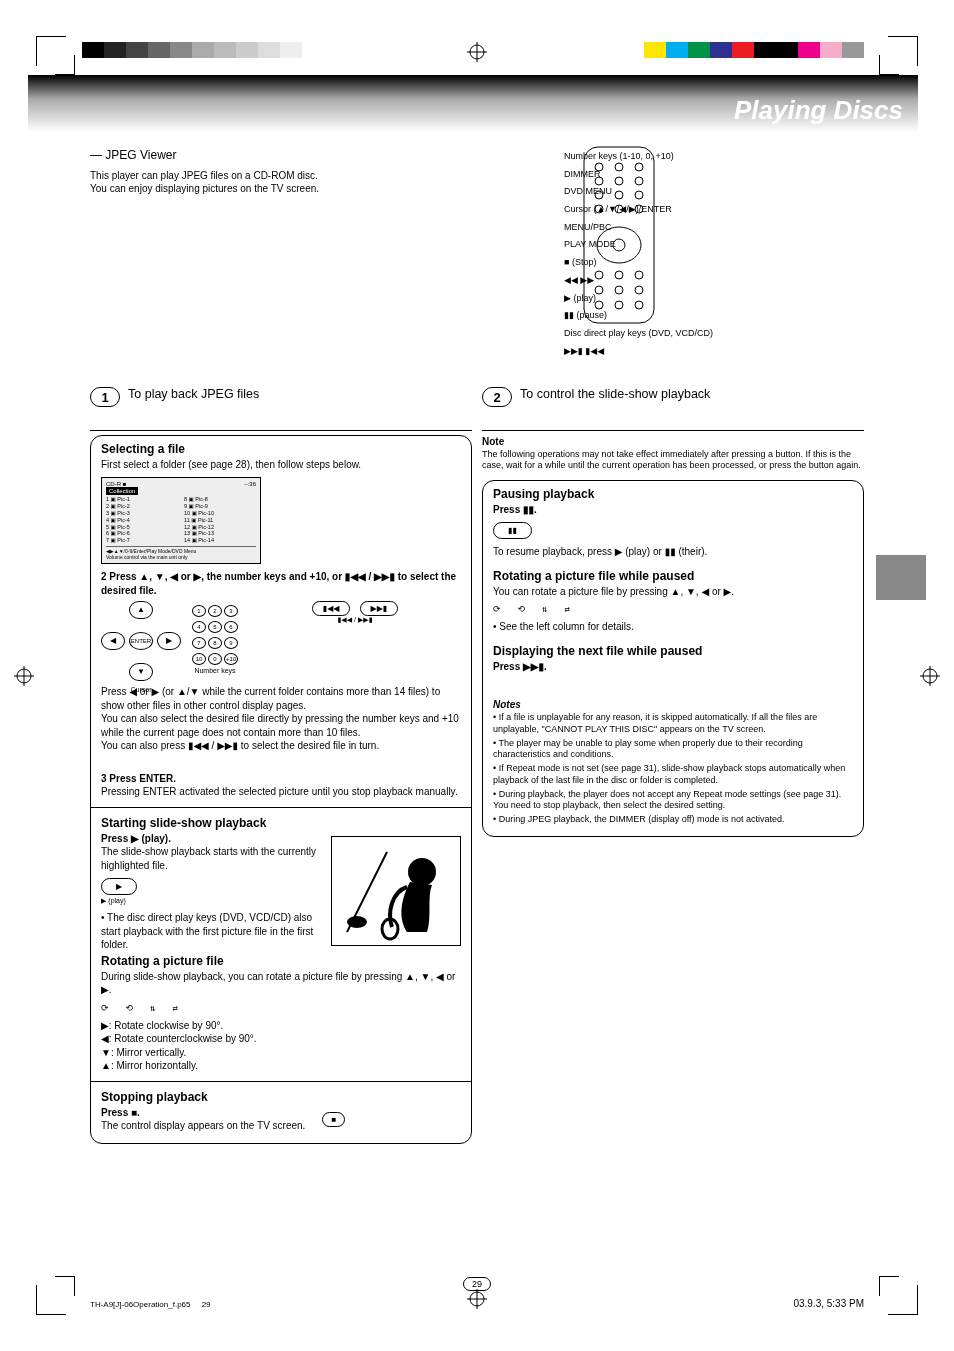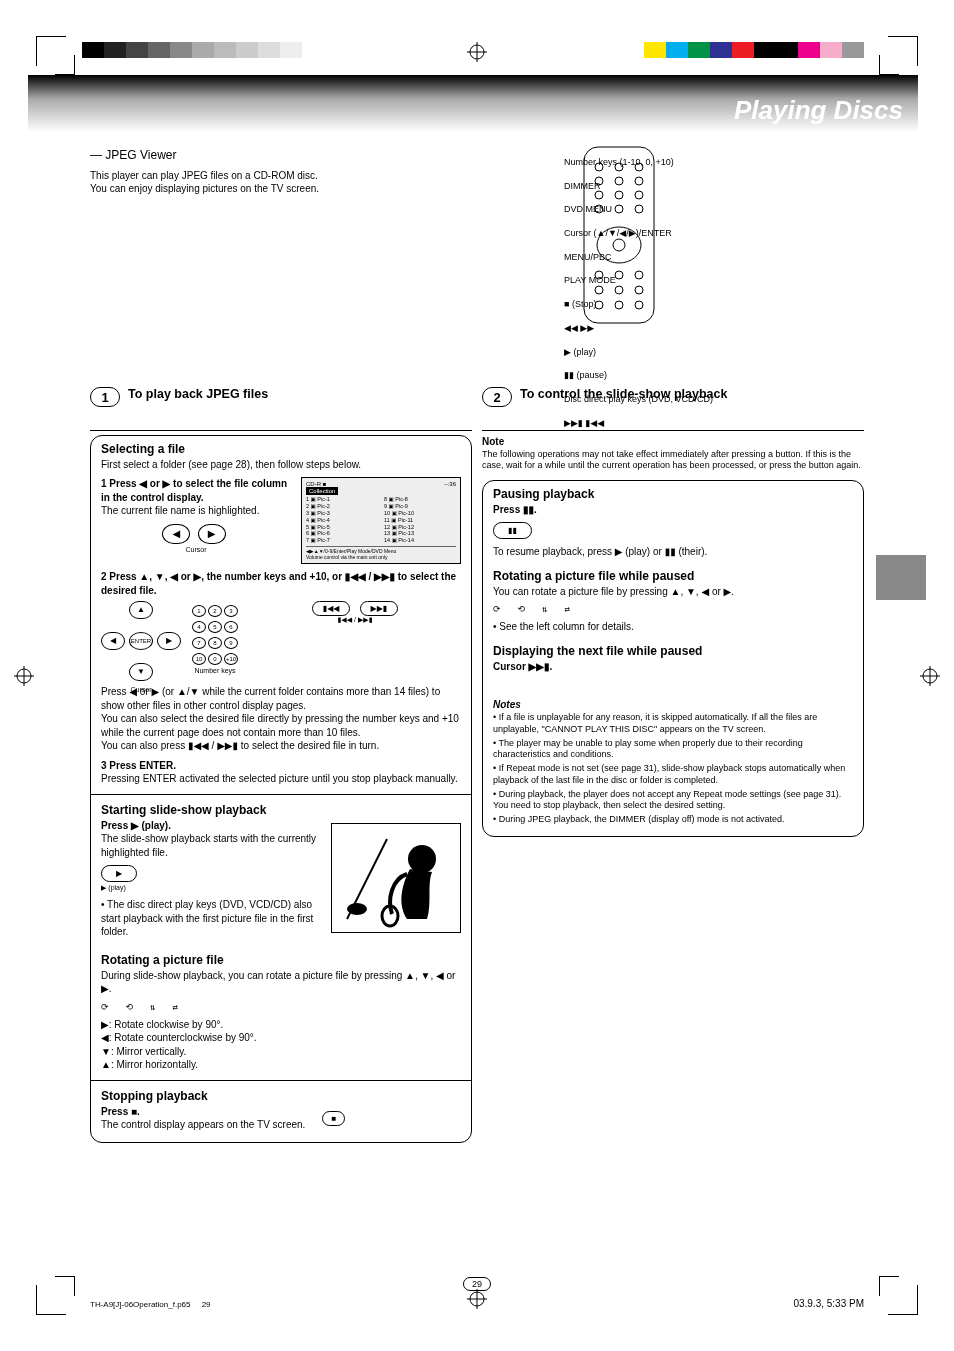--- a/index.html
+++ b/index.html
@@ -37,27 +37,27 @@
   
   .side-tab { position:absolute; right:28px; top:555px; width:50px; height:45px; background:#888; }
 
   
   .content { position:absolute; top:145px; left:90px; right:90px; bottom:100px; }
   h1.main-title { font-size:21px; font-weight:bold; margin-top:5px; }
   .subtitle { font-size:12px; margin:3px 0 8px; }
   .instructions-line { font-size:10px; margin:2px 0; }
 
   .remote-callouts { position:absolute; top:0; right:0; width:300px; font-size:9px; line-height:1.3; }
-  .remote-callouts .callout { margin:12px 0; white-space:nowrap; }
+  .remote-callouts .callout { margin:6px 0; white-space:nowrap; }
   .remote-svg { position:absolute; top:0; right:205px; width:80px; }
 
   
   .step-row { display:flex; align-items:flex-start; margin:8px 0 6px; gap:8px; }
   .pill { border:1px solid #000; border-radius:12px; width:30px; height:20px; display:flex; align-items:center; justify-content:center; font-size:13px; font-weight:bold; flex:0 0 30px; }
-  .step-text { font-size:12.5px; font-weight:bold; line-height:1.25; }
+  .step-text { font-size:12.5px; font-weight:normal; line-height:1.25; }
 
   
   .cols { display:flex; gap:10px; margin-top:185px; }
   .col { flex:1; }
   .framed { border:1px solid #000; border-radius:12px; padding:0 10px 10px; }
   .section-heading { font-weight:bold; font-size:12px; margin:6px 0 2px; }
   .body-text { font-size:10px; line-height:1.35; }
   .note { font-size:10px; font-weight:bold; margin-top:5px; }
   .note-body { font-size:9px; line-height:1.3; margin-top:2px; }
   .divider { border-top:1px solid #000; margin:8px -10px; }
@@ -197,29 +197,20 @@
         <div class="pill">1</div>
         <div class="step-text">To play back JPEG files</div>
       </div>
       <div class="body-text" style="border-bottom:1px solid #000; padding-bottom:3px;">&nbsp;</div>
 
       <div class="framed" style="margin-top:4px;">
         <div class="section-heading">Selecting a file</div>
         <div class="body-text">First select a folder (see page 28), then follow steps below.</div>
 
         <div style="display:flex; gap:10px; margin-top:6px;">
-          <div style="flex:1;">
-            <div class="body-text" style="font-weight:bold;">1  Press ◀ or ▶ to select the file column in the control display.</div>
-            <div class="body-text">The current file name is highlighted.</div>
-            <div style="margin:6px 0; text-align:center;">
-              <span class="arrow-btn">◀</span>
-              <span class="arrow-btn">▶</span>
-              <div style="font-size:7px; margin-top:2px;">Cursor</div>
-            </div>
-          </div>
           <div class="screen">
             <div style="display:flex; justify-content:space-between;">
               <span>CD-R ■</span>
               <span>–:36</span>
             </div>
             <div class="hdr">Collection</div>
             <div class="screen-row">
               <div class="screen-col">
                 <div class="screen-line">1 ▣ Pic-1</div>
                 <div class="screen-line">2 ▣ Pic-2</div>
@@ -270,21 +261,21 @@
               <span class="oval-btn">▶▶▮</span>
               <div style="font-size:7px;">▮◀◀ / ▶▶▮</div>
             </div>
           </div>
         </div>
 
         <div class="body-text" style="margin-top:4px;">Press ◀ or ▶ (or ▲/▼ while the current folder contains more than 14 files) to show other files in other control display pages.</div>
         <div class="body-text">You can also select the desired file directly by pressing the number keys and +10 while the current page does not contain more than 10 files.</div>
         <div class="body-text">You can also press ▮◀◀ / ▶▶▮ to select the desired file in turn.</div>
 
-        <div class="body-text" style="font-weight:bold; margin-top:6px;">3  Press ENTER.</div>
+        <div class="body-text" style="font-weight:bold; margin-top:19px;">3  Press ENTER.</div>
         <div class="body-text">Pressing ENTER activated the selected picture until you stop playback manually.</div>
 
         <div class="divider"></div>
 
         <div class="section-heading">Starting slide-show playback</div>
         <div style="display:flex; gap:10px; align-items:flex-start;">
           <div style="flex:1;">
             <div class="body-text" style="font-weight:bold;">Press ▶ (play).</div>
             <div class="body-text">The slide-show playback starts with the currently highlighted file.</div>
             <div style="margin:6px 0;">
@@ -299,21 +290,21 @@
               <path d="M15 95 L55 15" stroke="#000" stroke-width="2"></path>
               <ellipse cx="25" cy="85" rx="10" ry="6" fill="#000"></ellipse>
               <circle cx="90" cy="35" r="14" fill="#000"></circle>
               <path d="M78 45 C70 60 65 80 75 95 L95 95 C100 80 95 60 100 48 Z" fill="#000"></path>
               <path d="M75 50 C60 55 55 75 60 90" stroke="#000" stroke-width="4" fill="none"></path>
               <ellipse cx="58" cy="92" rx="8" ry="10" fill="none" stroke="#000" stroke-width="3"></ellipse>
             </svg>
           </div>
         </div>
 
-        <div class="section-heading" style="margin-top:14px;">Rotating a picture file</div>
+        <div class="section-heading" style="margin-top:2px;">Rotating a picture file</div>
         <div class="body-text">During slide-show playback, you can rotate a picture file by pressing ▲, ▼, ◀ or ▶.</div>
         <div class="icon-set">
           <span class="rot-ico">⟳</span>
           <span class="rot-ico">⟲</span>
           <span class="rot-ico">⇅</span>
           <span class="rot-ico">⇄</span>
         </div>
         <div class="body-text">▶: Rotate clockwise by 90°.</div>
         <div class="body-text">◀: Rotate counterclockwise by 90°.</div>
         <div class="body-text">▼: Mirror vertically.</div>
@@ -352,21 +343,21 @@
         <div class="body-text">You can rotate a picture file by pressing ▲, ▼, ◀ or ▶.</div>
         <div class="icon-set">
           <span class="rot-ico">⟳</span>
           <span class="rot-ico">⟲</span>
           <span class="rot-ico">⇅</span>
           <span class="rot-ico">⇄</span>
         </div>
         <div class="body-text">• See the left column for details.</div>
 
         <div class="section-heading" style="margin-top:10px;">Displaying the next file while paused</div>
-        <div class="body-text" style="font-weight:bold;">Cursor ▶▶▮.</div>
+        <div class="body-text" style="font-weight:bold;">Press ▶▶▮.</div>
 
         <div class="note" style="margin-top:26px;font-style:italic;">Notes</div>
         <div class="note-body">• If a file is unplayable for any reason, it is skipped automatically. If all the files are unplayable, "CANNOT PLAY THIS DISC" appears on the TV screen.</div>
         <div class="note-body">• The player may be unable to play some when properly due to their recording characteristics and conditions.</div>
         <div class="note-body">• If Repeat mode is not set (see page 31), slide-show playback stops automatically when playback of the last file in the disc or folder is completed.</div>
         <div class="note-body">• During playback, the player does not accept any Repeat mode settings (see page 31). You need to stop playback, then select the desired setting.</div>
         <div class="note-body">• During JPEG playback, the DIMMER (display off) mode is not activated.</div>
       </div>
     </div>
   </div>

